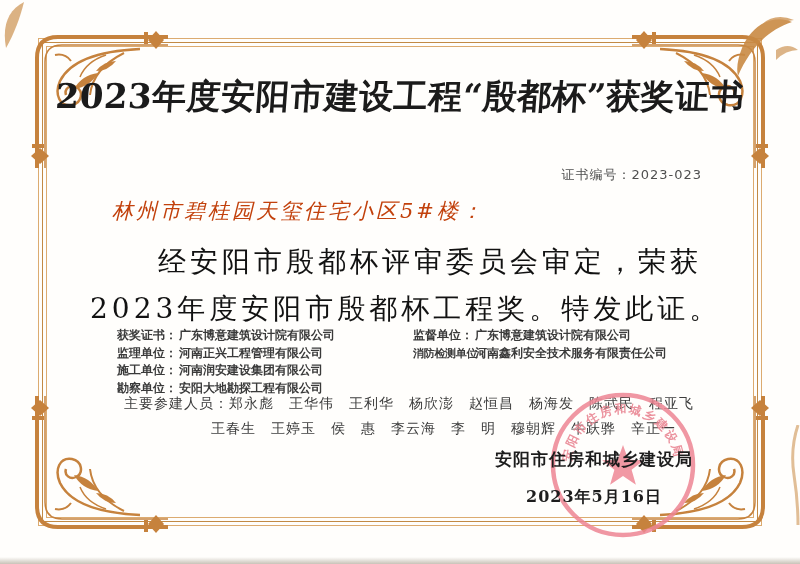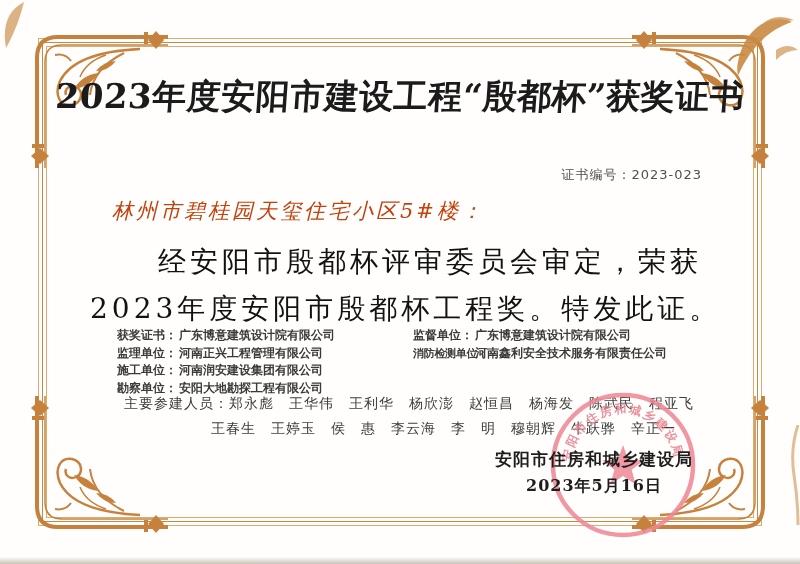--- a/index.html
+++ b/index.html
@@ -63,21 +63,21 @@
   .p-1 { top:395px; left:124px; }
   .p-2 { top:420px; left:211px; }
 
   .seal { position:absolute; top:389px; left:547px; width:152px; height:152px;
     opacity:.85; }
   .seal svg { width:100%; height:100%; display:block; }
 
   .issue-block { position:absolute; top:448px; left:478px; width:232px;
     text-align:center; color:#1d1d1d; }
   .issuer { font-size:17px; font-weight:bold; letter-spacing:1px; }
-  .issue-date { font-size:16px; font-weight:bold; letter-spacing:1px; margin-top:5px; }
+  .issue-date { font-size:16px; font-weight:bold; letter-spacing:1px; margin-top:16px; }
 </style>
 </head>
 <body>
 
 <div class="cert">
 
   <div class="frame-line fl-1"></div>
   <div class="frame-line fl-2"></div>
   <div class="frame-line fl-3"></div>
 

